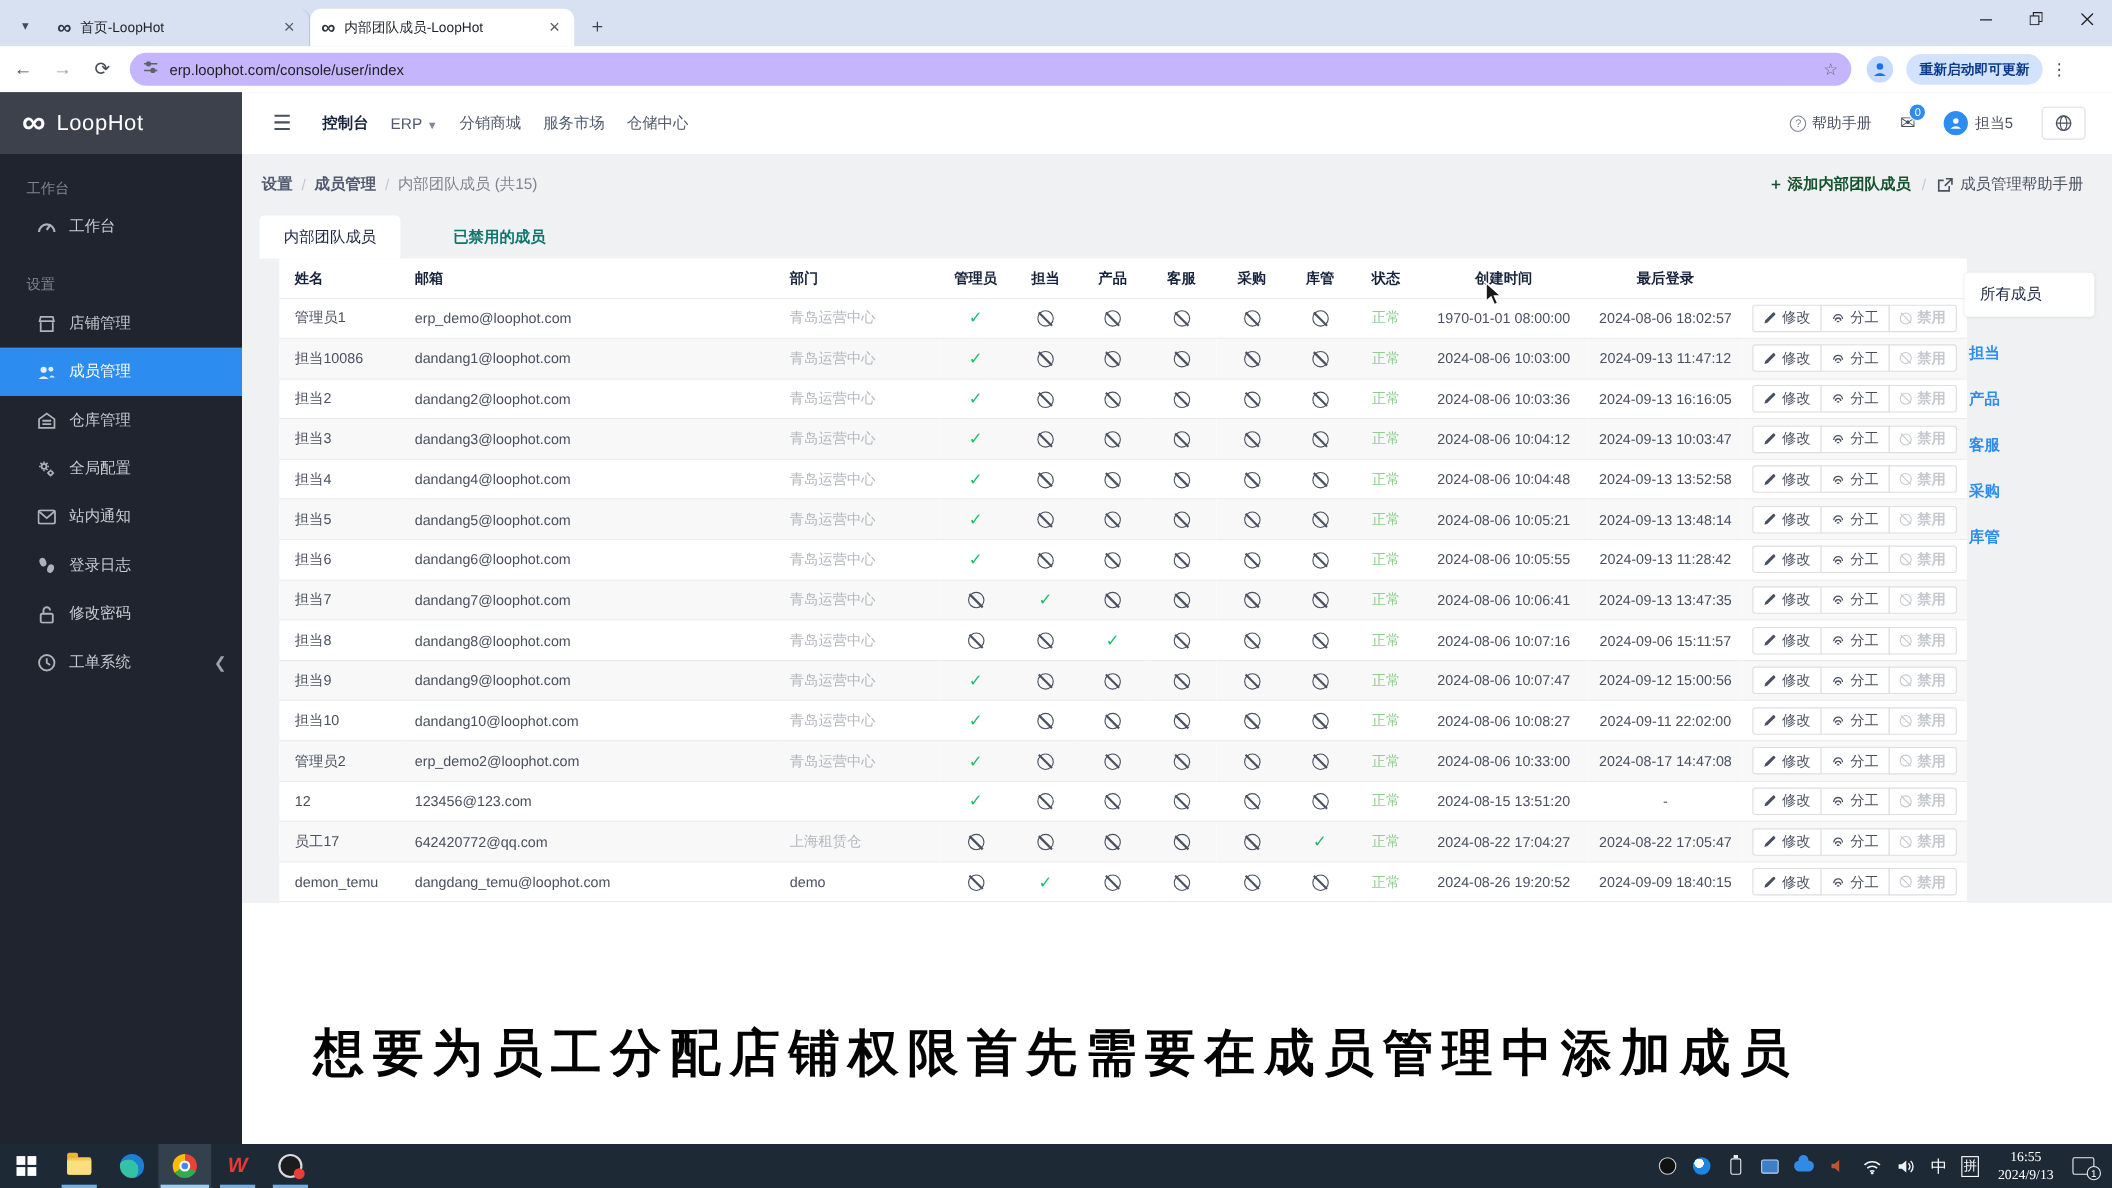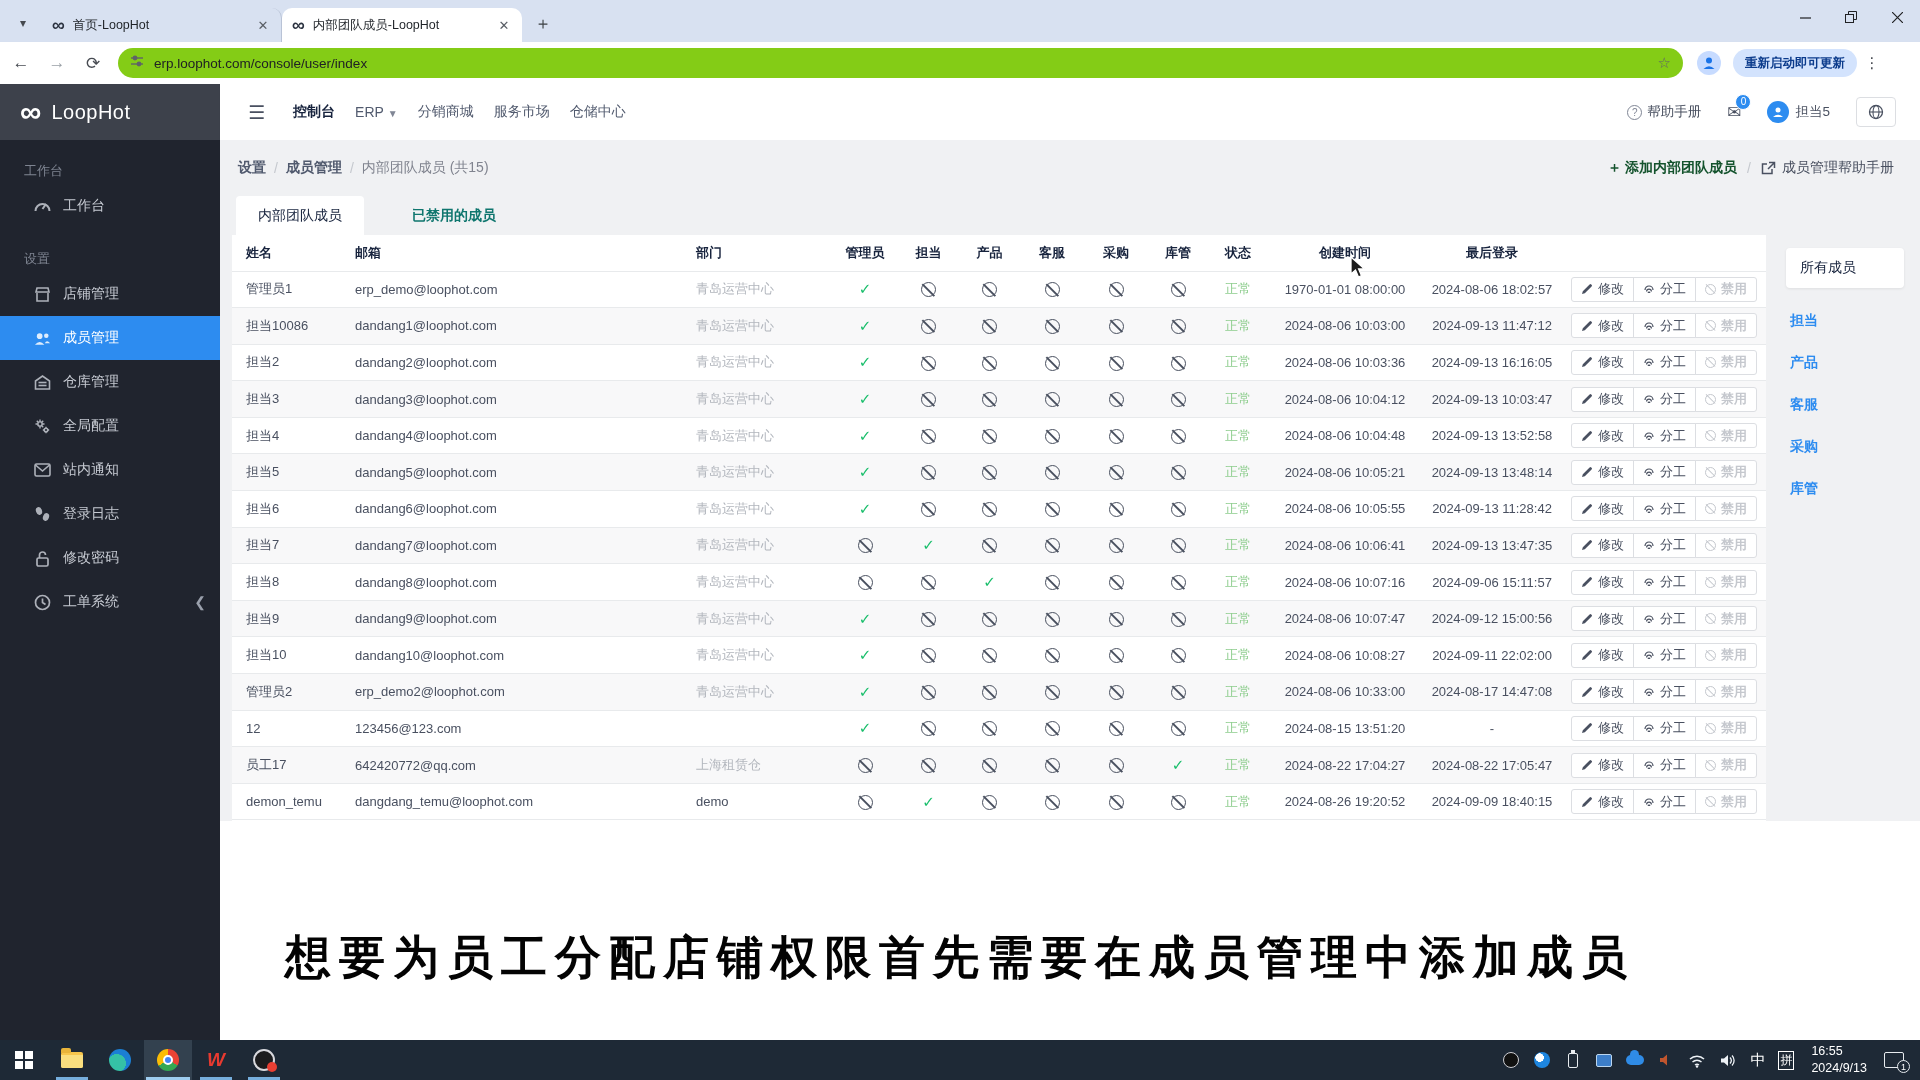--- a/index.html
+++ b/index.html
@@ -17,21 +17,21 @@
   .btab.active { background:#fff; }
   .btab.inactive { border-right:1px solid #b9c3d6; }
   .newtab { width:26px; height:26px; margin:0 0 6px 8px; display:flex; align-items:center; justify-content:center; font-size:17px; color:#3c4043; }
   .wincontrols { position:absolute; right:0; top:0; height:34px; display:flex; }
   .wc { width:46px; height:34px; display:flex; align-items:center; justify-content:center; color:#202124; }
   .wc svg { display:block; }
 
   .toolbar { position:absolute; left:0; top:42px; width:1920px; height:42px; background:#fff; display:flex; align-items:center; box-shadow:0 1px 2px rgba(0,0,0,.08); }
   .navbtn { width:30px; height:30px; margin-left:6px; display:flex; align-items:center; justify-content:center; font-size:17px; color:#474b52; }
   .navbtn.dim { color:#9aa0a6; }
-  .urlpill { flex:0 0 auto; width:1565px; height:30px; margin-left:10px; background:#84cc16; border-radius:15px; display:flex; align-items:center; padding:0 12px; gap:10px; }
+  .urlpill { flex:0 0 auto; width:1565px; height:30px; margin-left:10px; background:#c4b5fd; border-radius:15px; display:flex; align-items:center; padding:0 12px; gap:10px; }
   .urlpill .tune { color:#5f6368; }
   .urltext { font-size:13.5px; color:#202124; flex:1; }
   .star { color:#5f6368; font-size:15px; }
   .tb-avatar { width:24px; height:24px; border-radius:50%; background:#c7dbff; margin-left:14px; display:flex; align-items:center; justify-content:center; }
   .updatepill { margin-left:12px; height:28px; padding:0 12px; background:#d3e3fd; border-radius:14px; display:flex; align-items:center; font-size:12.5px; color:#0b3b8c; font-weight:bold; }
   .kebab { width:22px; height:28px; display:flex; align-items:center; justify-content:center; color:#474b52; font-size:15px; letter-spacing:0; margin-left:4px; }
 
   
   .app { position:absolute; left:0; top:84px; width:1920px; height:956px; }
   .sidebar { position:absolute; left:0; top:0; width:220px; height:956px; background:#20242e; color:#c6cad2; }
@@ -69,21 +69,21 @@
   .crumb-actions { margin-left:auto; display:flex; align-items:center; gap:10px; font-size:14px; }
   .addlink { color:#14532d; font-weight:bold;font-family:Liberation Serif, serif; }
   .crumb-actions .sep2 { color:#c5c8ce; }
   .helpdoc { color:#495060; display:flex; align-items:center; gap:6px; }
 
   .tabrow { position:absolute; left:16px; top:56px; height:39px; display:flex; align-items:flex-end; font-size:14px; }
   .ptab { height:39px; display:flex; align-items:center; padding:0 22px; }
   .ptab.active { background:#fff; color:#17233d; border-radius:4px 4px 0 0; }
   .ptab.link { color:#0f766e; font-weight:bold;padding-left:48px; }
 
-  .card { position:absolute; left:12px; top:95px; width:1534px; height:586px; background:#fff; }
+  .card { position:absolute; left:34px; top:95px; width:1534px; height:586px; background:#fff; }
   table.members { width:1534px; border-collapse:collapse; table-layout:fixed; font-size:13px; color:#495060; }
   table.members th { height:36px; font-size:13px; color:#17233d; text-align:center; font-weight:bold; border-bottom:1px solid #e8eaec; }
   table.members th.l, table.members td.l { text-align:left; }
   table.members td { height:36.6px; text-align:center; border-bottom:1px solid #e8eaec; overflow:hidden; white-space:nowrap; }
   tr.stripe td { background:#f8f8f9; }
   .c-name { padding-left:14px; color:#495060; }
   .c-email { padding-left:8px; }
   .c-dept { padding-left:9px; color:#b2b6bd; }
   .c-dept.dark { color:#495060; }
   .ico-check { color:#19be6b; font-size:15px; font-weight:bold; }
@@ -129,21 +129,21 @@
   .tray { margin-left:auto; display:flex; align-items:center; gap:13px; padding-right:10px; color:#eef2f6; }
   .trayicon { width:18px; height:18px; display:flex; align-items:center; justify-content:center; }
   .tr-obs { width:16px; height:16px; border-radius:50%; background:#111; border:1.5px solid #cfcfd4; }
   .tr-blue { width:16px; height:16px; border-radius:50%; background:radial-gradient(circle at 35% 35%, #fff 0 28%, #1e86e0 30% 100%); }
   .tr-usb { width:10px; height:15px; border:1.5px solid #e8ecf0; border-radius:2px; position:relative; }
   .tr-usb::before { content:""; position:absolute; left:2px; top:-4px; width:4px; height:3px; background:#e8ecf0; }
   .tr-screen { width:16px; height:13px; background:#3d7ec9; border:1.5px solid #bcd6ef; border-radius:2px; }
   .tr-cloud { width:18px; height:10px; background:#2f8be6; border-radius:6px; position:relative; }
   .tr-cloud::before { content:""; position:absolute; left:4px; top:-5px; width:9px; height:9px; border-radius:50%; background:#2f8be6; }
   .ime { font-size:15px; color:#fff; }
-  .clock { text-align:left; font-size:12.5px; line-height:1.35; color:#fff; margin-left:4px; }
+  .clock { text-align:center; font-size:12.5px; line-height:1.35; color:#fff; margin-left:4px;font-family:Liberation Serif, serif; }
   .notif { width:20px; height:16px; border:1.5px solid #e8ecf0; border-radius:2px; position:relative; margin:0 6px 0 4px; }
   .notif .n1 { position:absolute; right:-7px; bottom:-6px; width:13px; height:13px; border-radius:50%; border:1.3px solid #e8ecf0; background:#1e2936; color:#fff; font-size:9px; display:flex; align-items:center; justify-content:center; }
 </style>
 </head>
 <body>
 
 <div class="screen">
 
   <div class="tabstrip">
     <div class="tab-search">▾</div>

